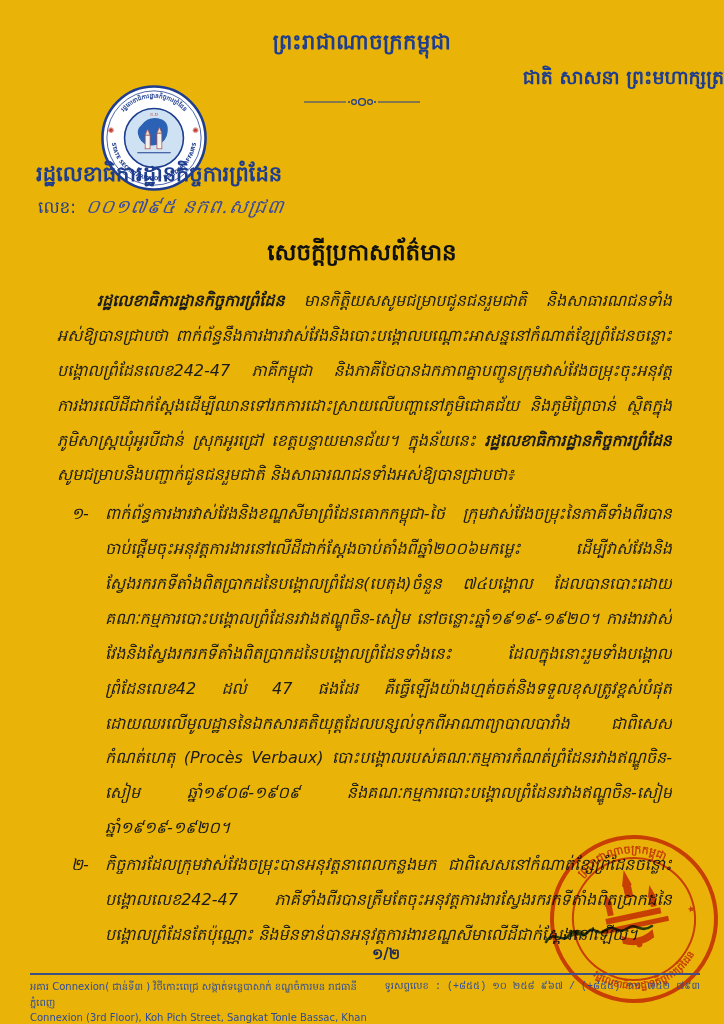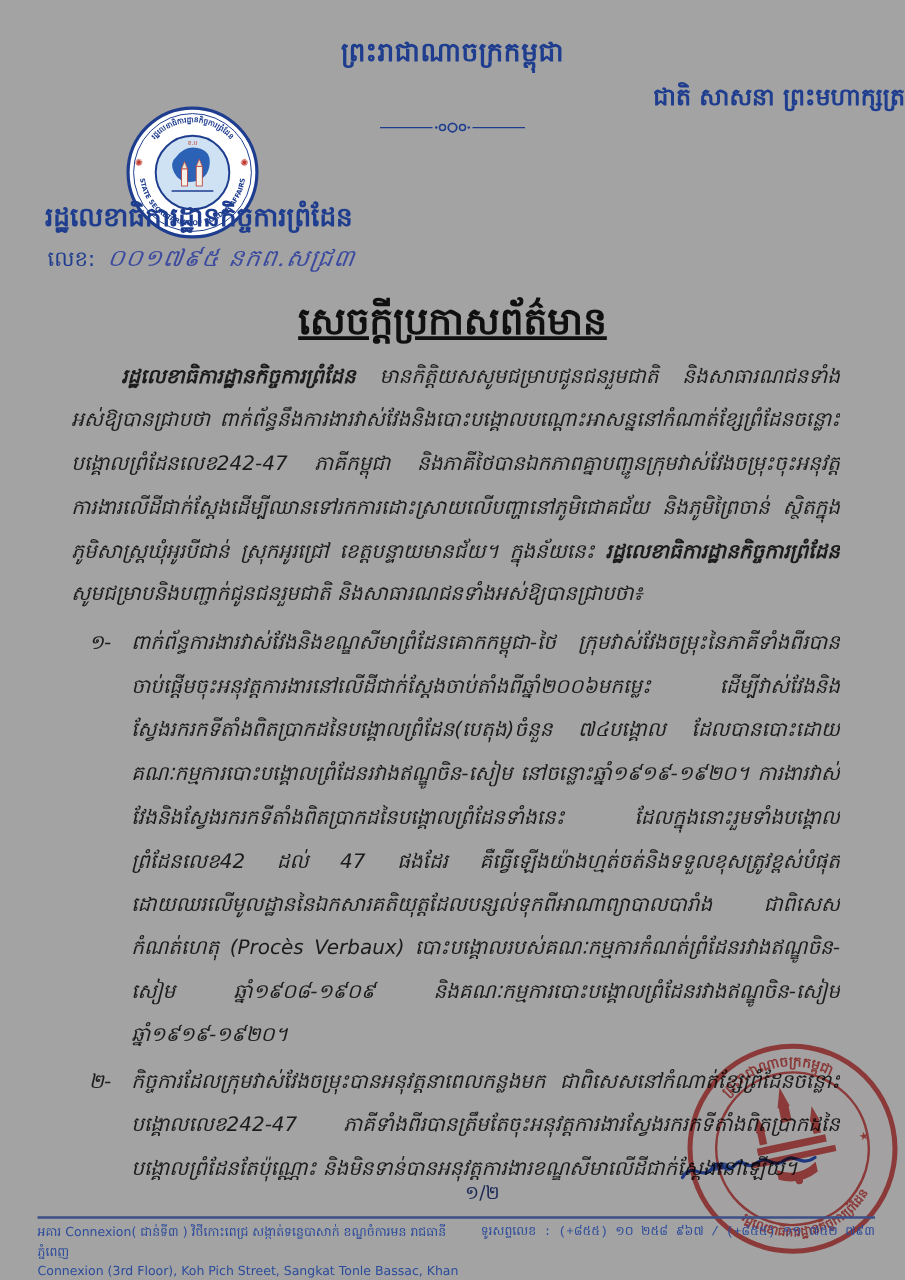--- a/index.html
+++ b/index.html
@@ -1,48 +1,48 @@
 <!DOCTYPE html>
 <html lang="km"><head>
 <meta charset="utf-8">
 <style>
   html,body{margin:0;padding:0;background:#e8e8e8;}
-  .page{position:relative;width:724px;height:1024px;background:#a3a3a3;margin:0 auto;
+  .page{position:relative;width:724px;height:1024px;background:#eab308;margin:0 auto;
         font-family:"DejaVu Sans","Liberation Sans",sans-serif;color:#1b1b1b;overflow:hidden;}
   
   .hdr{position:absolute;top:28px;left:0;right:0;text-align:center;color:#1e3d8f;font-weight:bold;}
   .hdr .l1{font-size:21px;letter-spacing:.5px;}
   .hdr .l2{font-size:19px;margin-top:6px;text-align:right;}
   .flourish{position:absolute;top:96px;left:0;right:0;display:flex;justify-content:center;}
   
   .seal{position:absolute;left:100px;top:84px;width:108px;height:108px;}
   
   .orgname{position:absolute;left:36px;top:160px;font-size:21px;font-weight:bold;color:#1e3d8f;}
   .refline{position:absolute;left:38px;top:194px;font-size:17px;color:#2c3f93;}
   .refline .lbl{color:#1e3d8f;}
   .refline .hand{font-family:"DejaVu Serif","Liberation Serif",serif;font-style:italic;
        color:#3b4a9e;font-size:19px;letter-spacing:1px;display:inline-block;transform:skewX(-8deg);
        border-bottom:1px dotted rgba(59,74,158,.0);padding-left:4px;}
   
-  .title{position:absolute;top:238px;left:0;right:0;text-align:center;font-size:30px;font-weight:800;color:#101010;text-decoration:underline;}
+  .title{position:absolute;top:238px;left:0;right:0;text-align:center;font-size:23px;font-weight:800;color:#101010;}
   
   .content{position:absolute;left:57px;right:52px;top:284px;bottom:78px;font-size:16px;
        line-height:2.18;text-align:justify;overflow:hidden;font-style:italic;}
   .p1{margin:0;text-indent:40px;}
   .b{font-weight:bold;}
   .items{margin-top:4px;}
   .item{display:flex;gap:8px;margin:0 0 2px 14px;}
   .item .num{flex:0 0 26px;text-align:left;}
   .item .txt{flex:1;text-align:justify;}
   
   .stamp{position:absolute;left:548px;top:833px;width:172px;height:172px;opacity:.85;
        mix-blend-mode:multiply;transform:rotate(-12deg);}
   .sig{position:absolute;left:540px;top:908px;width:120px;height:52px;mix-blend-mode:multiply;}
   
-  .pagenum{position:absolute;top:944px;left:372px;font-size:15px;font-weight:normal;color:#1d2a55;}
+  .pagenum{position:absolute;top:944px;left:372px;font-size:15px;font-weight:bold;color:#1d2a55;}
   .frule{position:absolute;top:973px;left:30px;right:24px;border-top:2px solid #3c4f86;}
   .footer{position:absolute;top:979px;left:30px;right:24px;display:flex;justify-content:space-between;
        gap:14px;color:#2b4b9b;font-size:10px;line-height:1.55;}
   .footer .col2{white-space:nowrap;font-family:Liberation Mono, monospace;}
 </style>
 </head>
 <body>
 
 <div class="page">
 

